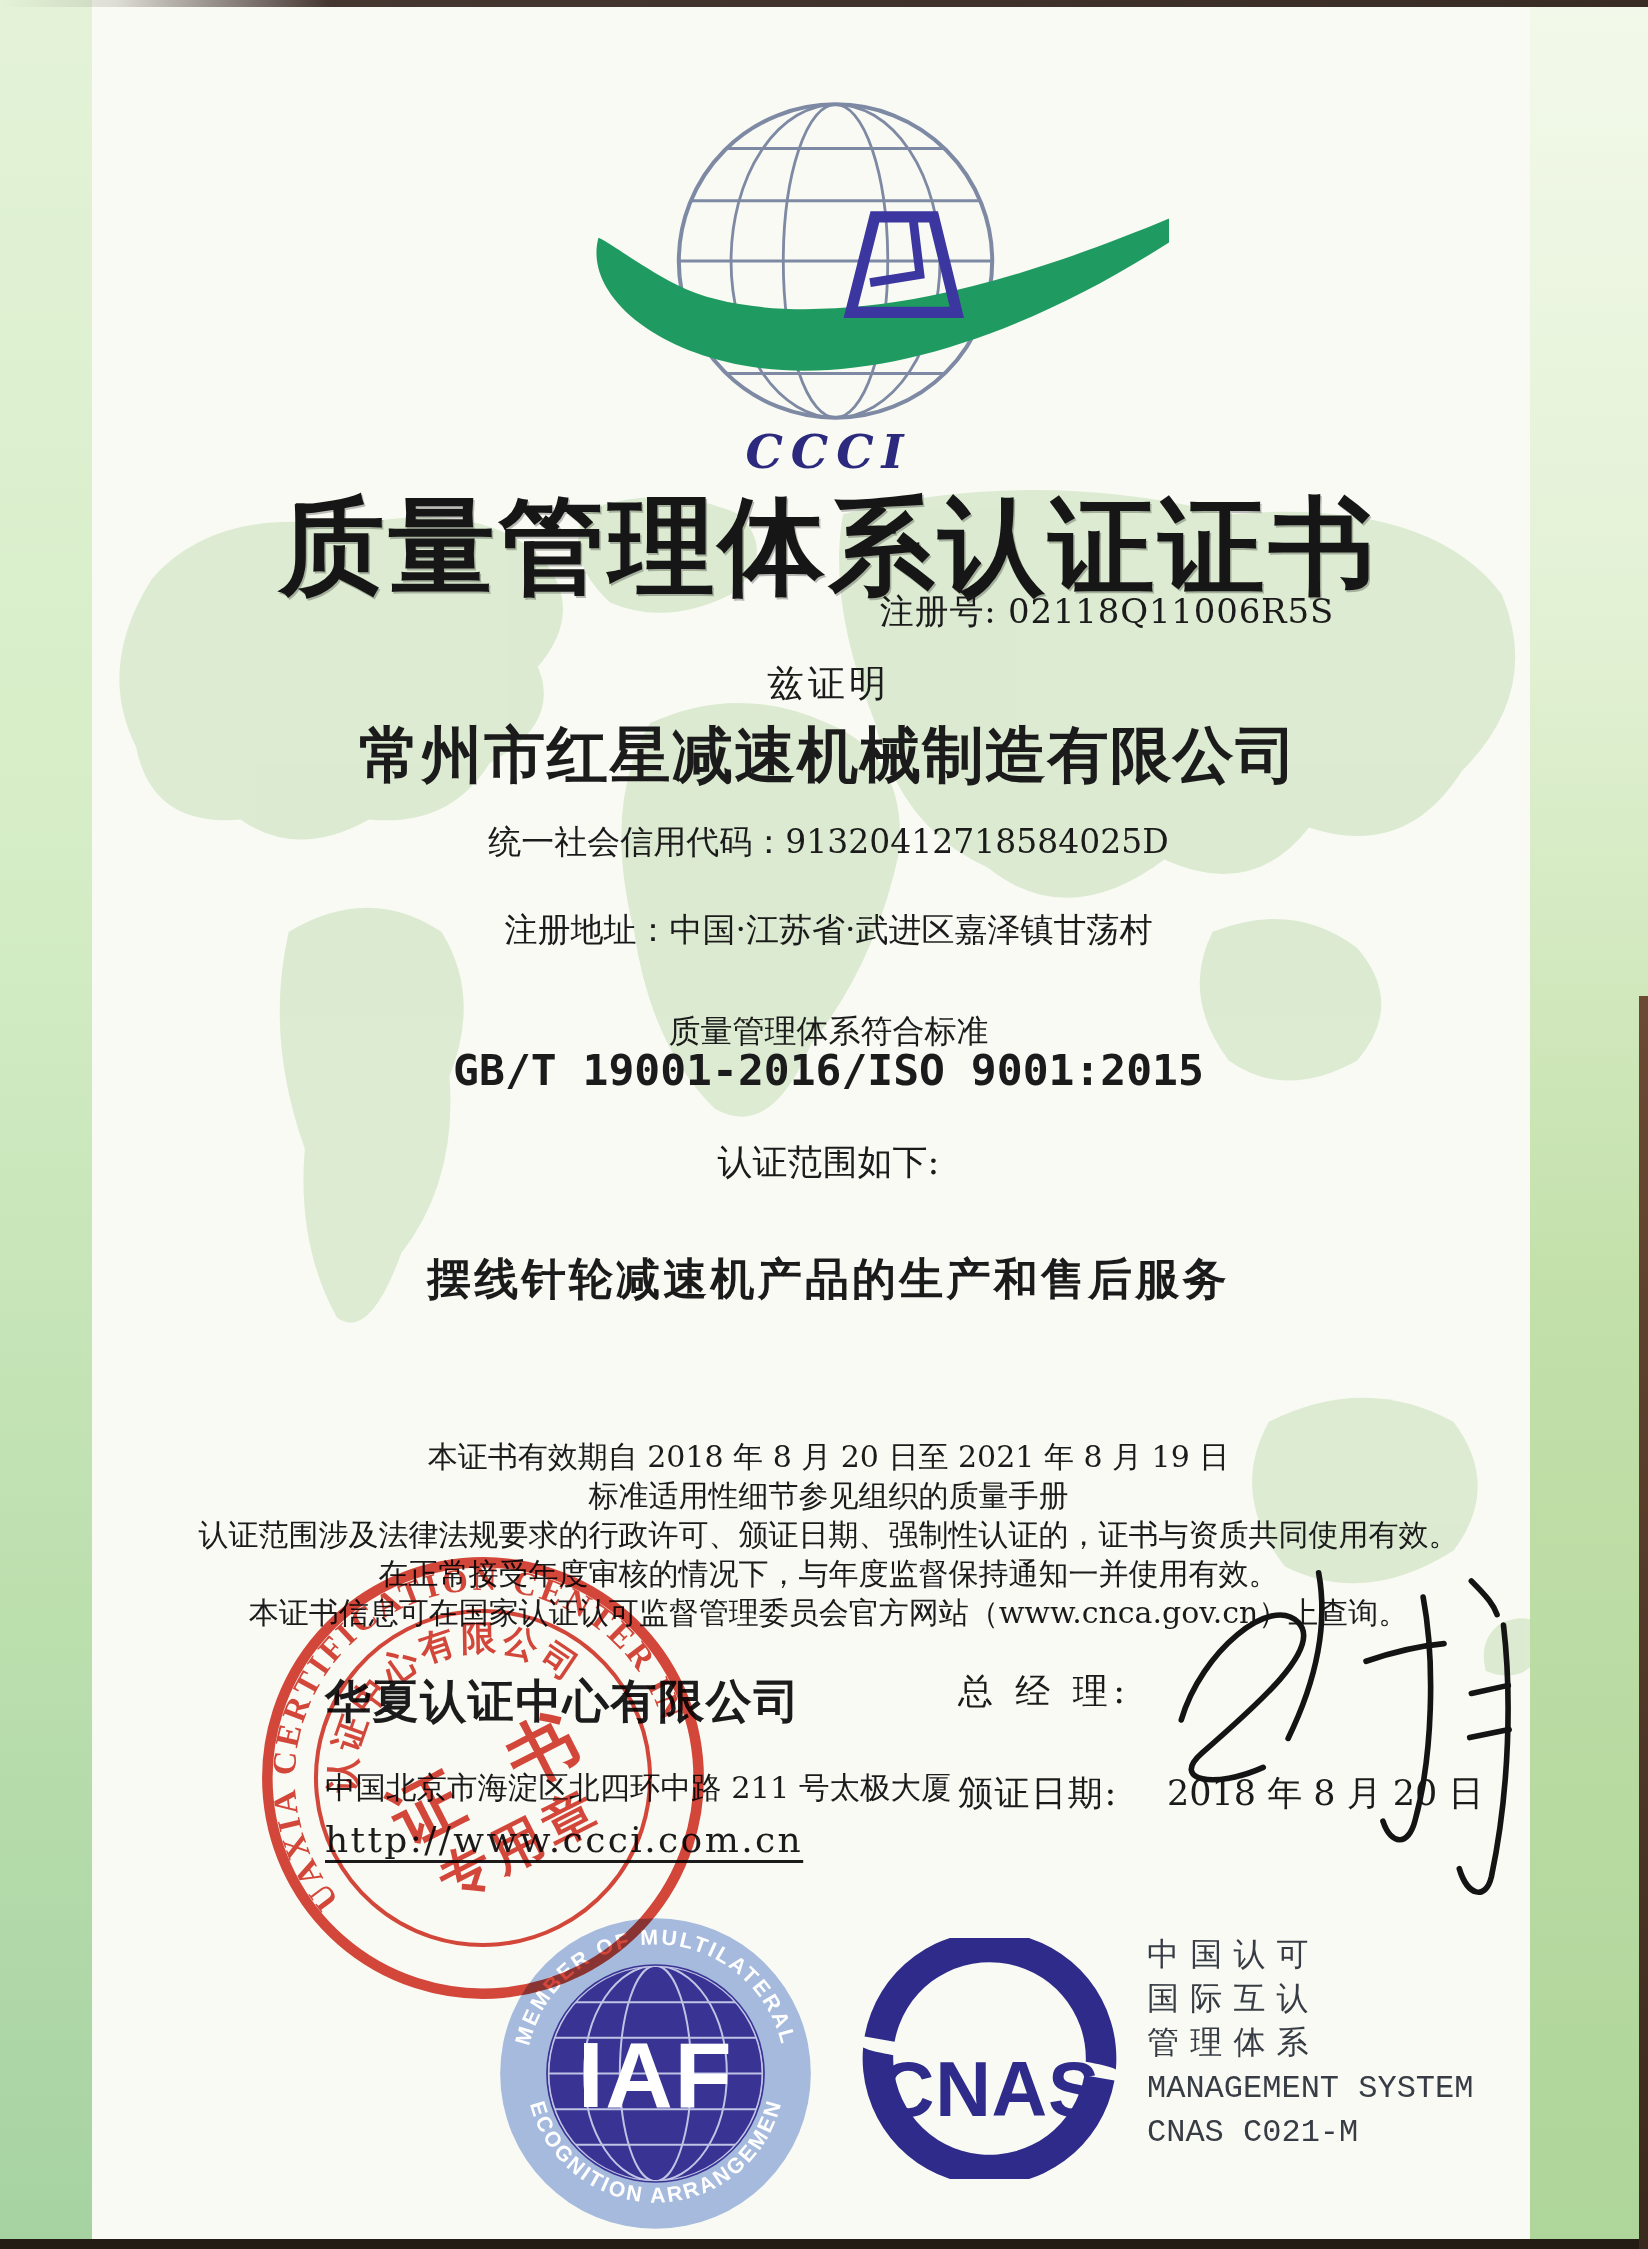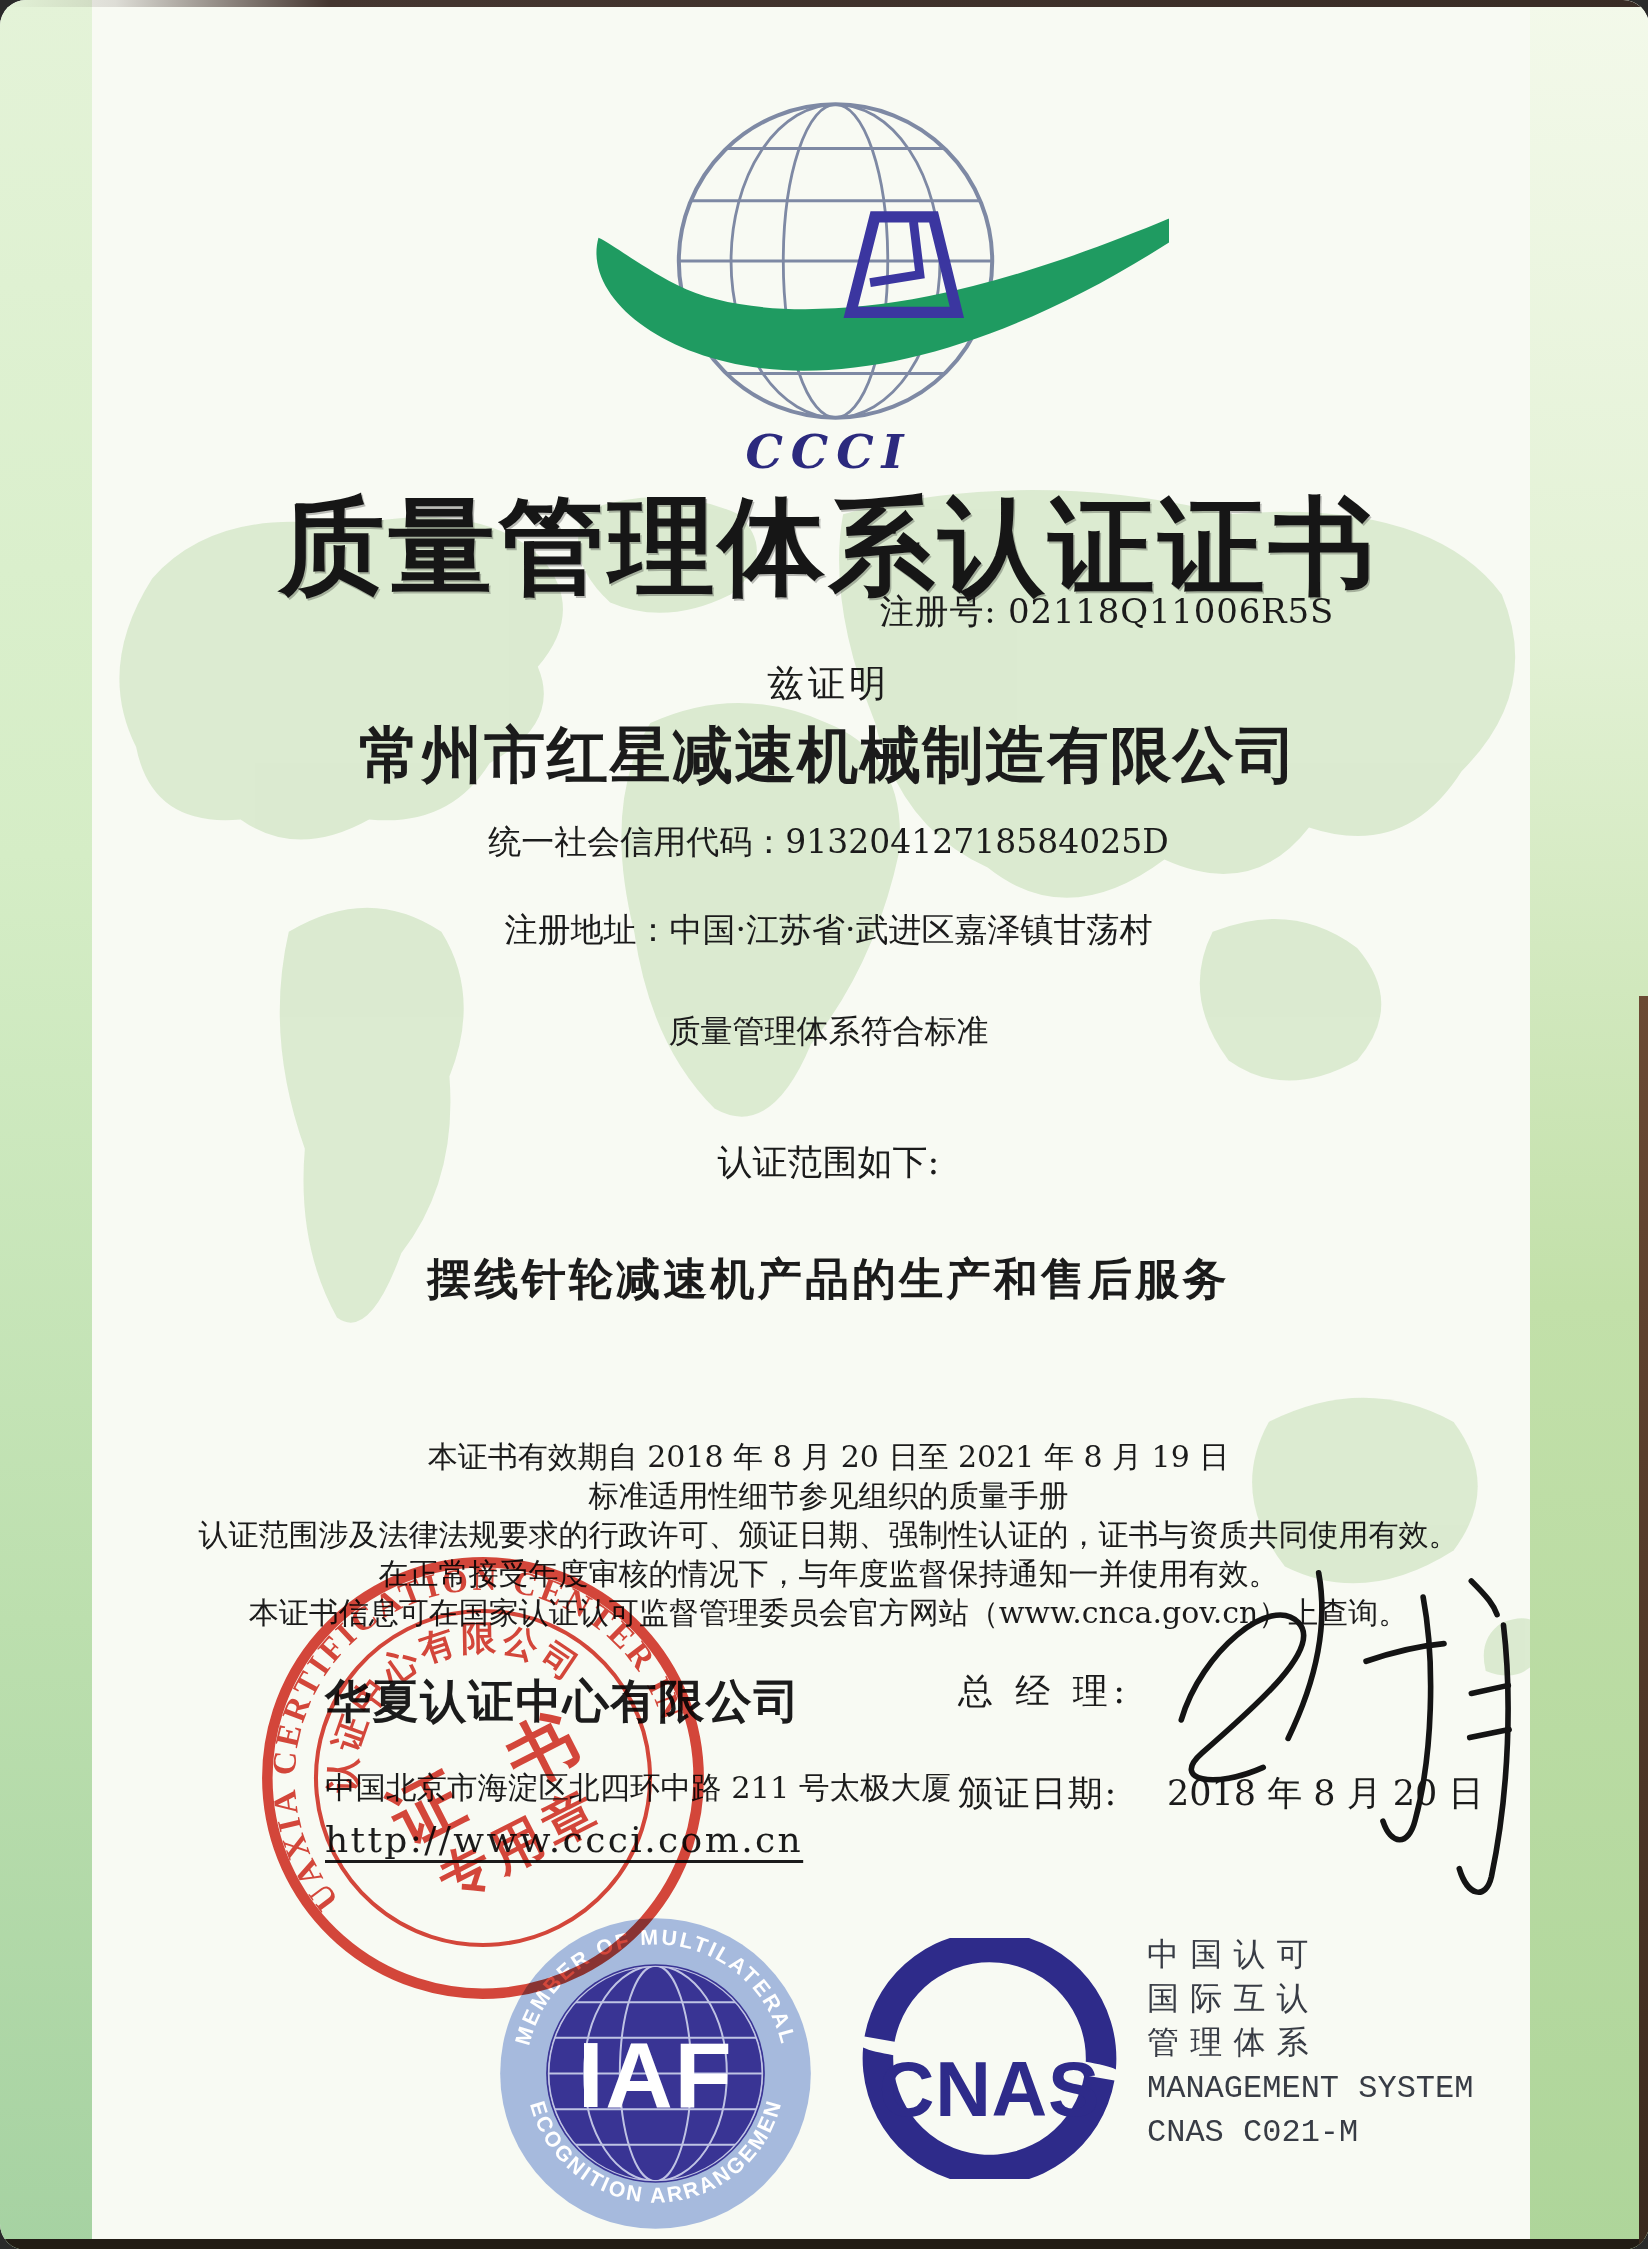--- a/index.html
+++ b/index.html
@@ -1,20 +1,19 @@
 <!DOCTYPE html>
 <html style="--paper: #f8faf3; --strip_green_right: #aed59a; --watermark_green: #d8e9cd; --seal_red: #d0382b; --logo_green: #1f9b61; --logo_globe_gray: #7e89a4; --logo_purple: #3b36a0; --ccci_blue: #2c2a7e; --iaf_ring_blue: #a6badd; --iaf_globe_blue: #393494; --cnas_navy: #2e2b8a; --ink: #1b1b1b;font-size:13px"><head>
 <meta charset="utf-8">
 <style>
   html,body { margin:0; padding:0; background:#2a2a2a; }
   .photo {
     position:relative; width:1649px; height:2250px; overflow:hidden;
     background:#f8faf3; color:var(--ink,#1b1b1b);
     font-family:"DejaVu Serif","Liberation Serif",serif;
-    border-radius:26px;
   }
   
   .strip-left  { position:absolute; z-index:1; left:0; top:0; bottom:0; width:92px;
     background:linear-gradient(180deg,#e4f3d8 0%,#d5edc6 38%,#bcdfae 72%,#a6d2a2 100%); }
   .strip-right { position:absolute; z-index:1; right:0; top:0; bottom:0; width:119px;
     background:linear-gradient(180deg,#f3f9ea 0%,#e2f1d4 28%,#c2e0a9 58%,var(--strip_green_right,#aed59a) 100%); }
   .edge-top    { position:absolute; z-index:4; left:0; right:0; top:0; height:7.2px;
     background:linear-gradient(90deg,rgba(69,54,48,0) 0%,rgba(69,54,48,.15) 7%,#453630 20%,#392c25 100%); }
   .edge-bottom { position:absolute; z-index:4; left:0; right:0; bottom:0; height:11.2px; background:#221c15; }
   .edge-right-dark { position:absolute; z-index:4; right:0; top:996px; bottom:0; width:10.4px;
@@ -123,20 +122,21 @@
     </svg>
     <div class="cline ccci-text">CCCI</div>
 
     <div class="cline title">质量管理体系认证证书</div>
     <div class="regno">注册号: 02118Q11006R5S</div>
     <div class="cline certify">兹证明</div>
     <div class="cline company">常州市红星减速机械制造有限公司</div>
     <div class="cline credit">统一社会信用代码：91320412718584025D</div>
     <div class="cline addr1">注册地址：中国·江苏省·武进区嘉泽镇甘荡村</div>
     <div class="cline stdhead">质量管理体系符合标准</div>
+    <div class="cline stdcode">GB/T 19001-2016/ISO 9001:2015</div>
     <div class="cline scopehead">认证范围如下:</div>
     <div class="cline scope">摆线针轮减速机产品的生产和售后服务</div>
 
     <div class="cline validity">
       <div>本证书有效期自 2018 年 8 月 20 日至 2021 年 8 月 19 日</div>
       <div>标准适用性细节参见组织的质量手册</div>
       <div>认证范围涉及法律法规要求的行政许可、颁证日期、强制性认证的，证书与资质共同使用有效。</div>
       <div>在正常接受年度审核的情况下，与年度监督保持通知一并使用有效。</div>
       <div>本证书信息可在国家认证认可监督管理委员会官方网站（www.cnca.gov.cn）上查询。</div>
     </div>

